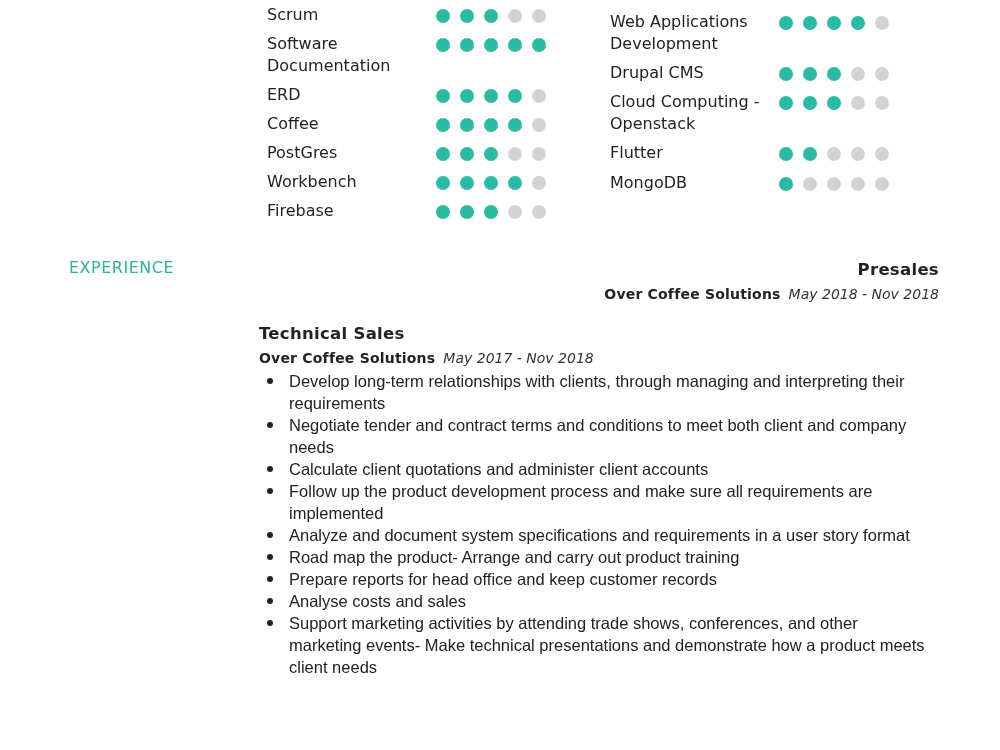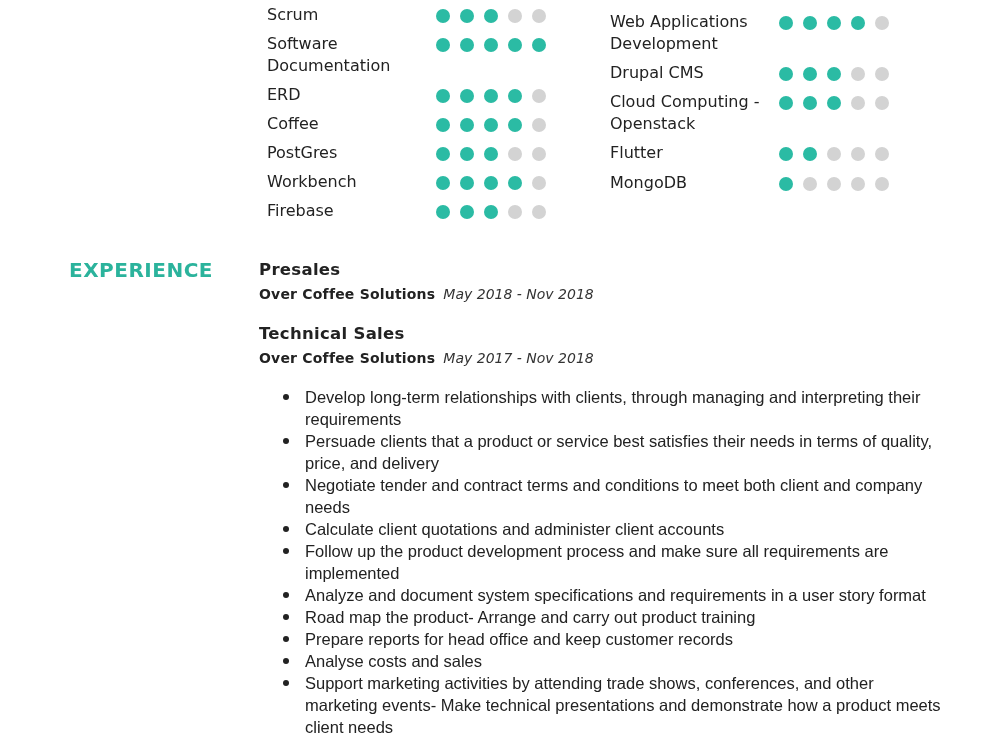--- a/index.html
+++ b/index.html
@@ -9,28 +9,28 @@
   .skills-col.left { left: 259px; width: 300px; }
   .skills-col.right { left: 602px; width: 300px; }
   .skill-row { position: absolute; left: 0; width: 300px; font-size: 16px; line-height: 22px; }
   .skill-name { position: absolute; left: 0; top: 0; width: 170px; margin-left: 8px; }
   .dots { position: absolute; top: 5px; display: flex; gap: 10px; }
   .skills-col.left .dots { left: 177px; }
   .skills-col.right .dots { left: 177px; }
   .dot { width: 14px; height: 14px; border-radius: 50%; background: #d3d3d3; }
   .dot.on { background: #2bbba4; }
 
-  .section-heading { position: absolute; left: 69px; top: 258px; font-size: 20px; letter-spacing: 0.5px;
-                     color: #2bb39c; font-weight: bold; }
+  .section-heading { position: absolute; left: 69px; top: 258px; font-size: 16px; letter-spacing: 0.5px;
+                     color: #2bb39c; font-weight: normal; }
   .job { position: absolute; left: 259px; width: 680px; }
   .job-title { font-size: 16.5px; font-weight: bold; color: #222; letter-spacing: 0.3px; line-height: 24px; }
   .job-meta { font-size: 14px; line-height: 24px; }
   .job-company { font-weight: bold; color: #222; letter-spacing: 0.2px; }
   .job-dates { font-style: italic; color: #333; margin-left: 8px; }
-  .bullets { list-style: none; margin: 16px; padding: 0; font-family: "Liberation Sans", sans-serif; font-size: 16.5px; line-height: 22px; }
+  .bullets { list-style: none; margin: 0; padding: 0; font-family: "Liberation Sans", sans-serif; font-size: 16.5px; line-height: 22px; }
   .bullets li { position: relative; padding-left: 30px; width: 640px; }
   .bullets li::before { content: ""; position: absolute; left: 8px; top: 8px; width: 6px; height: 6px; border-radius: 50%; background: #222; }
 </style>
 </head>
 <body>
 
 <div class="skills-col left" id="skills-left">
     <div class="skill-row" style="top: 4px;">
       <div class="skill-name">Scrum</div>
       <div class="dots">
@@ -153,35 +153,34 @@
         <span class="dot"></span>
         <span class="dot"></span>
         <span class="dot"></span>
         <span class="dot"></span>
       </div>
     </div>
   </div>
 
 <div class="section-heading">EXPERIENCE</div>
 
-<div class="job" style="top:258px;">
+<div class="job" style="top:258px;text-align:right;">
   <div class="job-title">Presales</div>
   <div class="job-meta">
     <span class="job-company">Over Coffee Solutions</span><span class="job-dates">May 2018 - Nov 2018</span>
   </div>
 </div>
 
 <div class="job" style="top:322px;">
   <div class="job-title">Technical Sales</div>
   <div class="job-meta">
     <span class="job-company">Over Coffee Solutions</span><span class="job-dates">May 2017 - Nov 2018</span>
   </div>
   <ul class="bullets" id="bullets-1">
       <li>Develop long-term relationships with clients, through managing and interpreting their requirements</li>
-      <li>Persuade clients that a product or service best satisfies their needs in terms of quality, price, and delivery</li>
       <li>Negotiate tender and contract terms and conditions to meet both client and company needs</li>
       <li>Calculate client quotations and administer client accounts</li>
       <li>Follow up the product development process and make sure all requirements are implemented</li>
       <li>Analyze and document system specifications and requirements in a user story format</li>
       <li>Road map the product- Arrange and carry out product training</li>
       <li>Prepare reports for head office and keep customer records</li>
       <li>Analyse costs and sales</li>
       <li>Support marketing activities by attending trade shows, conferences, and other marketing events- Make technical presentations and demonstrate how a product meets client needs</li>
     </ul>
 </div>

